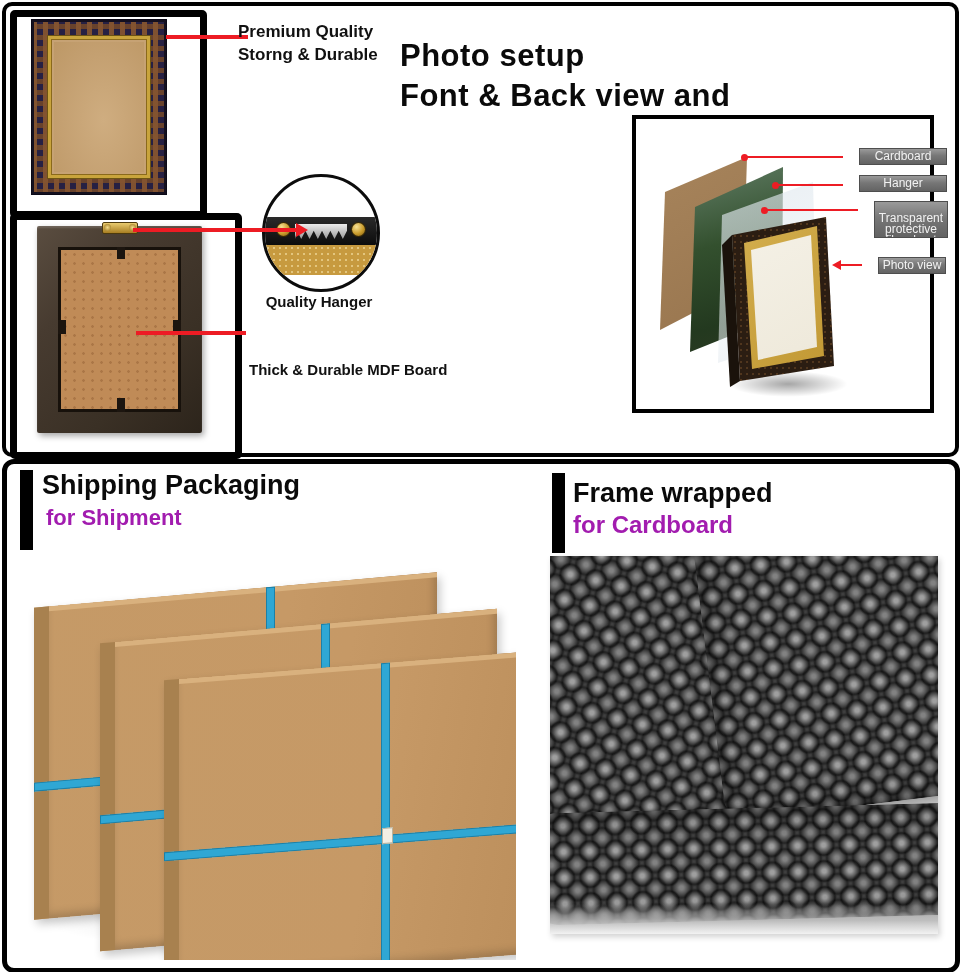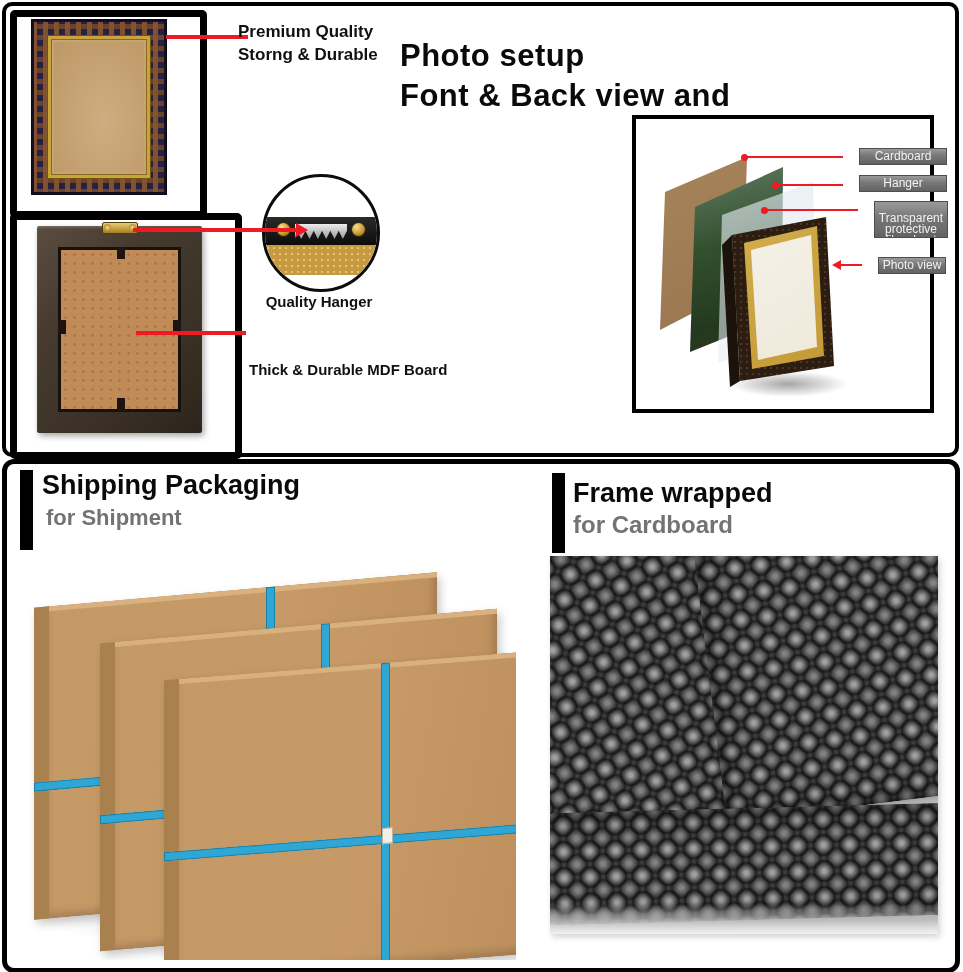--- a/index.html
+++ b/index.html
@@ -70,21 +70,21 @@
   .lyr-fmat{background:linear-gradient(150deg,#FBF9F2,#EFEADC 70%,#E4DECB);clip-path:polygon(115px 131px,175px 116px,181px 228px,122px 241px);}
 
   .glabel{position:absolute;background:linear-gradient(180deg,#9a9a9a,#777 45%,#636363);border:1px solid #4e4e4e;color:#f2f2f2;
     font-size:12px;line-height:14px;text-align:center;overflow:hidden;margin-left:16px;}
   .glabel.two{line-height:11px;padding-top:11px;}
   .expline{position:absolute;height:2px;background:#ED1C24;}
 
   
   .vbar{background:#000;}
   .bh1{font-size:27px;font-weight:bold;color:#0a0a0a;}
-  .bh2{font-size:22px;font-weight:bold;color:#737373;}
+  .bh2{font-size:22px;font-weight:bold;color:#a21caf;}
 
   
   .boxes-art{left:22px;top:552px;width:494px;height:408px;overflow:hidden;background:#fff;}
   .floor-shadow{position:absolute;left:15px;top:330px;width:450px;height:70px;background:radial-gradient(ellipse at center, rgba(0,0,0,.14), rgba(0,0,0,0) 70%);}
   .cbox{position:absolute;background:linear-gradient(100deg,#CB9E6B 0%,#C6996619 0%,#C69966 55%,#BC8F5C 100%);background-color:#C59A67;
     border-left:15px solid #A8814F;box-shadow:inset 0 5px 0 #D9B17E, inset -3px -4px 8px rgba(0,0,0,.18), 3px 5px 10px rgba(0,0,0,.22);}
   .cbox .vstrap{position:absolute;top:0;bottom:0;width:9px;background:#2FA7D4;box-shadow:inset 0 0 0 1px rgba(0,70,100,.4);}
   .cbox .hstrap{position:absolute;left:-15px;right:0;height:9px;background:#2FA7D4;box-shadow:inset 0 0 0 1px rgba(0,70,100,.4);}
   .buckle{position:absolute;width:9px;height:14px;background:#F3EFE4;border:1px solid #b9b39f;}
 

